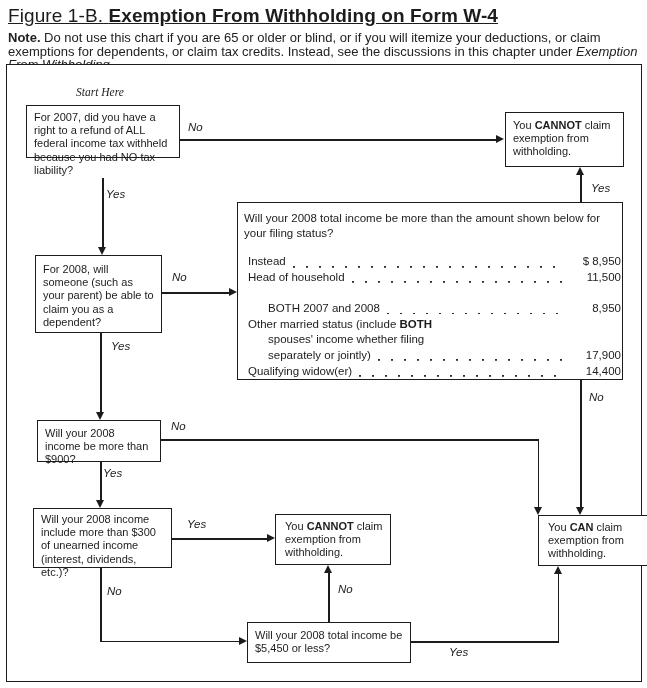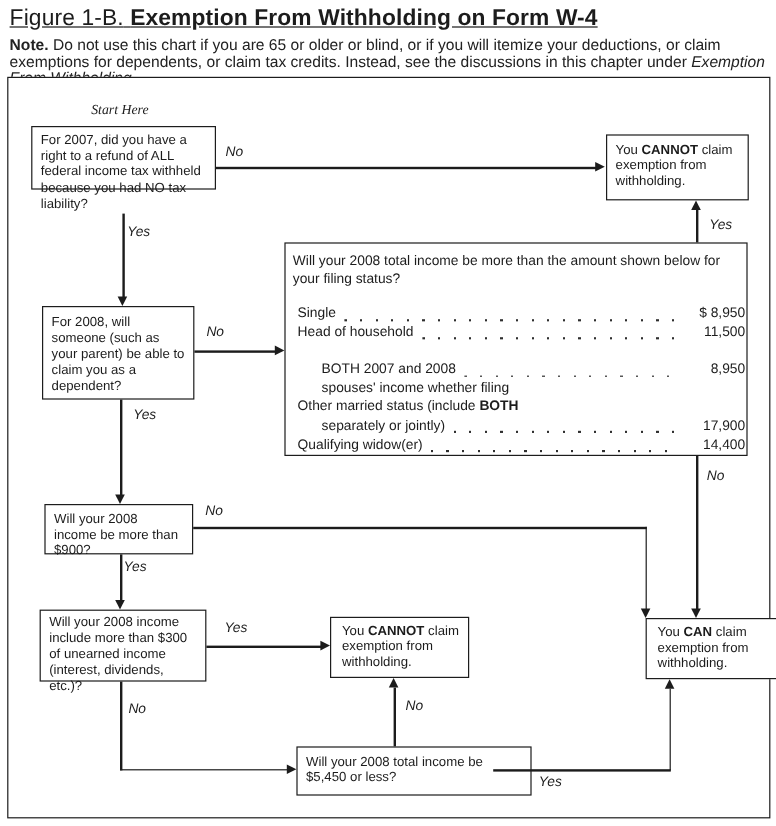--- a/index.html
+++ b/index.html
@@ -56,45 +56,45 @@
 <div class="fbox" style="left:26px;top:105px;width:154px;height:53px;">For 2007, did you have a right to a refund of ALL federal income tax withheld because you had NO tax liability?</div>
 
 <div class="fbox" style="left:505px;top:112px;width:119px;height:55px;padding-top:6px;"><span>You </span><b>CANNOT</b><span> claim exemption from withholding.</span></div>
 
 <div class="fbox" style="left:35px;top:255px;width:127px;height:78px;padding-top:7px;">For 2008, will someone (such as your parent) be able to claim you as a dependent?</div>
 
 <div class="fbox" style="left:237px;top:202px;width:386px;height:178px;padding:0;">
   <div class="bigq">Will your 2008 total income be more than the amount shown below for your filing status?</div>
   <div class="rows">
     <div class="trow">
-      <span class="rl">Single</span>
+      <span class="rl">Instead</span>
       <span class="leader"></span>
       <span class="rv">$ 8,950</span>
     </div>
     <div class="trow">
       <span class="rl">Head of household</span>
       <span class="leader"></span>
       <span class="rv">11,500</span>
     </div>
     <div class="trow">
       <span class="leader off"></span>
       <span class="rv"></span>
     </div>
     <div class="trow ind">
       <span class="rl">BOTH 2007 and 2008</span>
       <span class="leader"></span>
       <span class="rv">8,950</span>
     </div>
-    <div class="trow ind">
-      <span class="rl">spouses' income whether filing</span>
+    <div class="trow">
+      <span class="rl"><span>Other married status (include </span><b>BOTH</b></span>
       <span class="leader off"></span>
       <span class="rv"></span>
     </div>
-    <div class="trow">
-      <span class="rl"><span>Other married status (include </span><b>BOTH</b></span>
+    <div class="trow ind">
+      <span class="rl">spouses' income whether filing</span>
       <span class="leader off"></span>
       <span class="rv"></span>
     </div>
     <div class="trow ind">
       <span class="rl">separately or jointly)</span>
       <span class="leader"></span>
       <span class="rv">17,900</span>
     </div>
     <div class="trow">
       <span class="rl">Qualifying widow(er)</span>
@@ -105,21 +105,21 @@
 </div>
 
 <div class="fbox" style="left:37px;top:420px;width:124px;height:42px;padding-top:6px;">Will your 2008 income be more than $900?</div>
 
 <div class="fbox" style="left:33px;top:508px;width:139px;height:60px;padding-top:4px;">Will your 2008 income include more than $300 of unearned income (interest, dividends, etc.)?</div>
 
 <div class="fbox" style="left:275px;top:514px;width:116px;height:51px;padding-top:5px;padding-left:9px;"><span>You </span><b>CANNOT</b><span> claim exemption from withholding.</span></div>
 
 <div class="fbox" style="left:514px;top:515px;width:112px;height:51px;padding-top:5px;padding-left:9px;margin-left:24px;"><span>You </span><b>CAN</b><span> claim exemption from withholding.</span></div>
 
-<div class="fbox" style="left:247px;top:622px;width:196px;height:41px;padding-top:6px;">Will your 2008 total income be $5,450 or less?</div>
+<div class="fbox" style="left:247px;top:622px;width:164px;height:41px;padding-top:6px;">Will your 2008 total income be $5,450 or less?</div>
 
 <div class="hl" style="left:180px;top:139px;width:317px;"></div>
 <div class="ar right" style="left:496px;top:135px;"></div>
 <div class="lbl" style="left:188px;top:121px;">No</div>
 
 <div class="vl" style="left:102px;top:178px;height:70px;"></div>
 <div class="ar down" style="left:98px;top:247px;"></div>
 <div class="lbl" style="left:106px;top:188px;">Yes</div>
 
 <div class="hl" style="left:162px;top:292px;width:68px;"></div>

